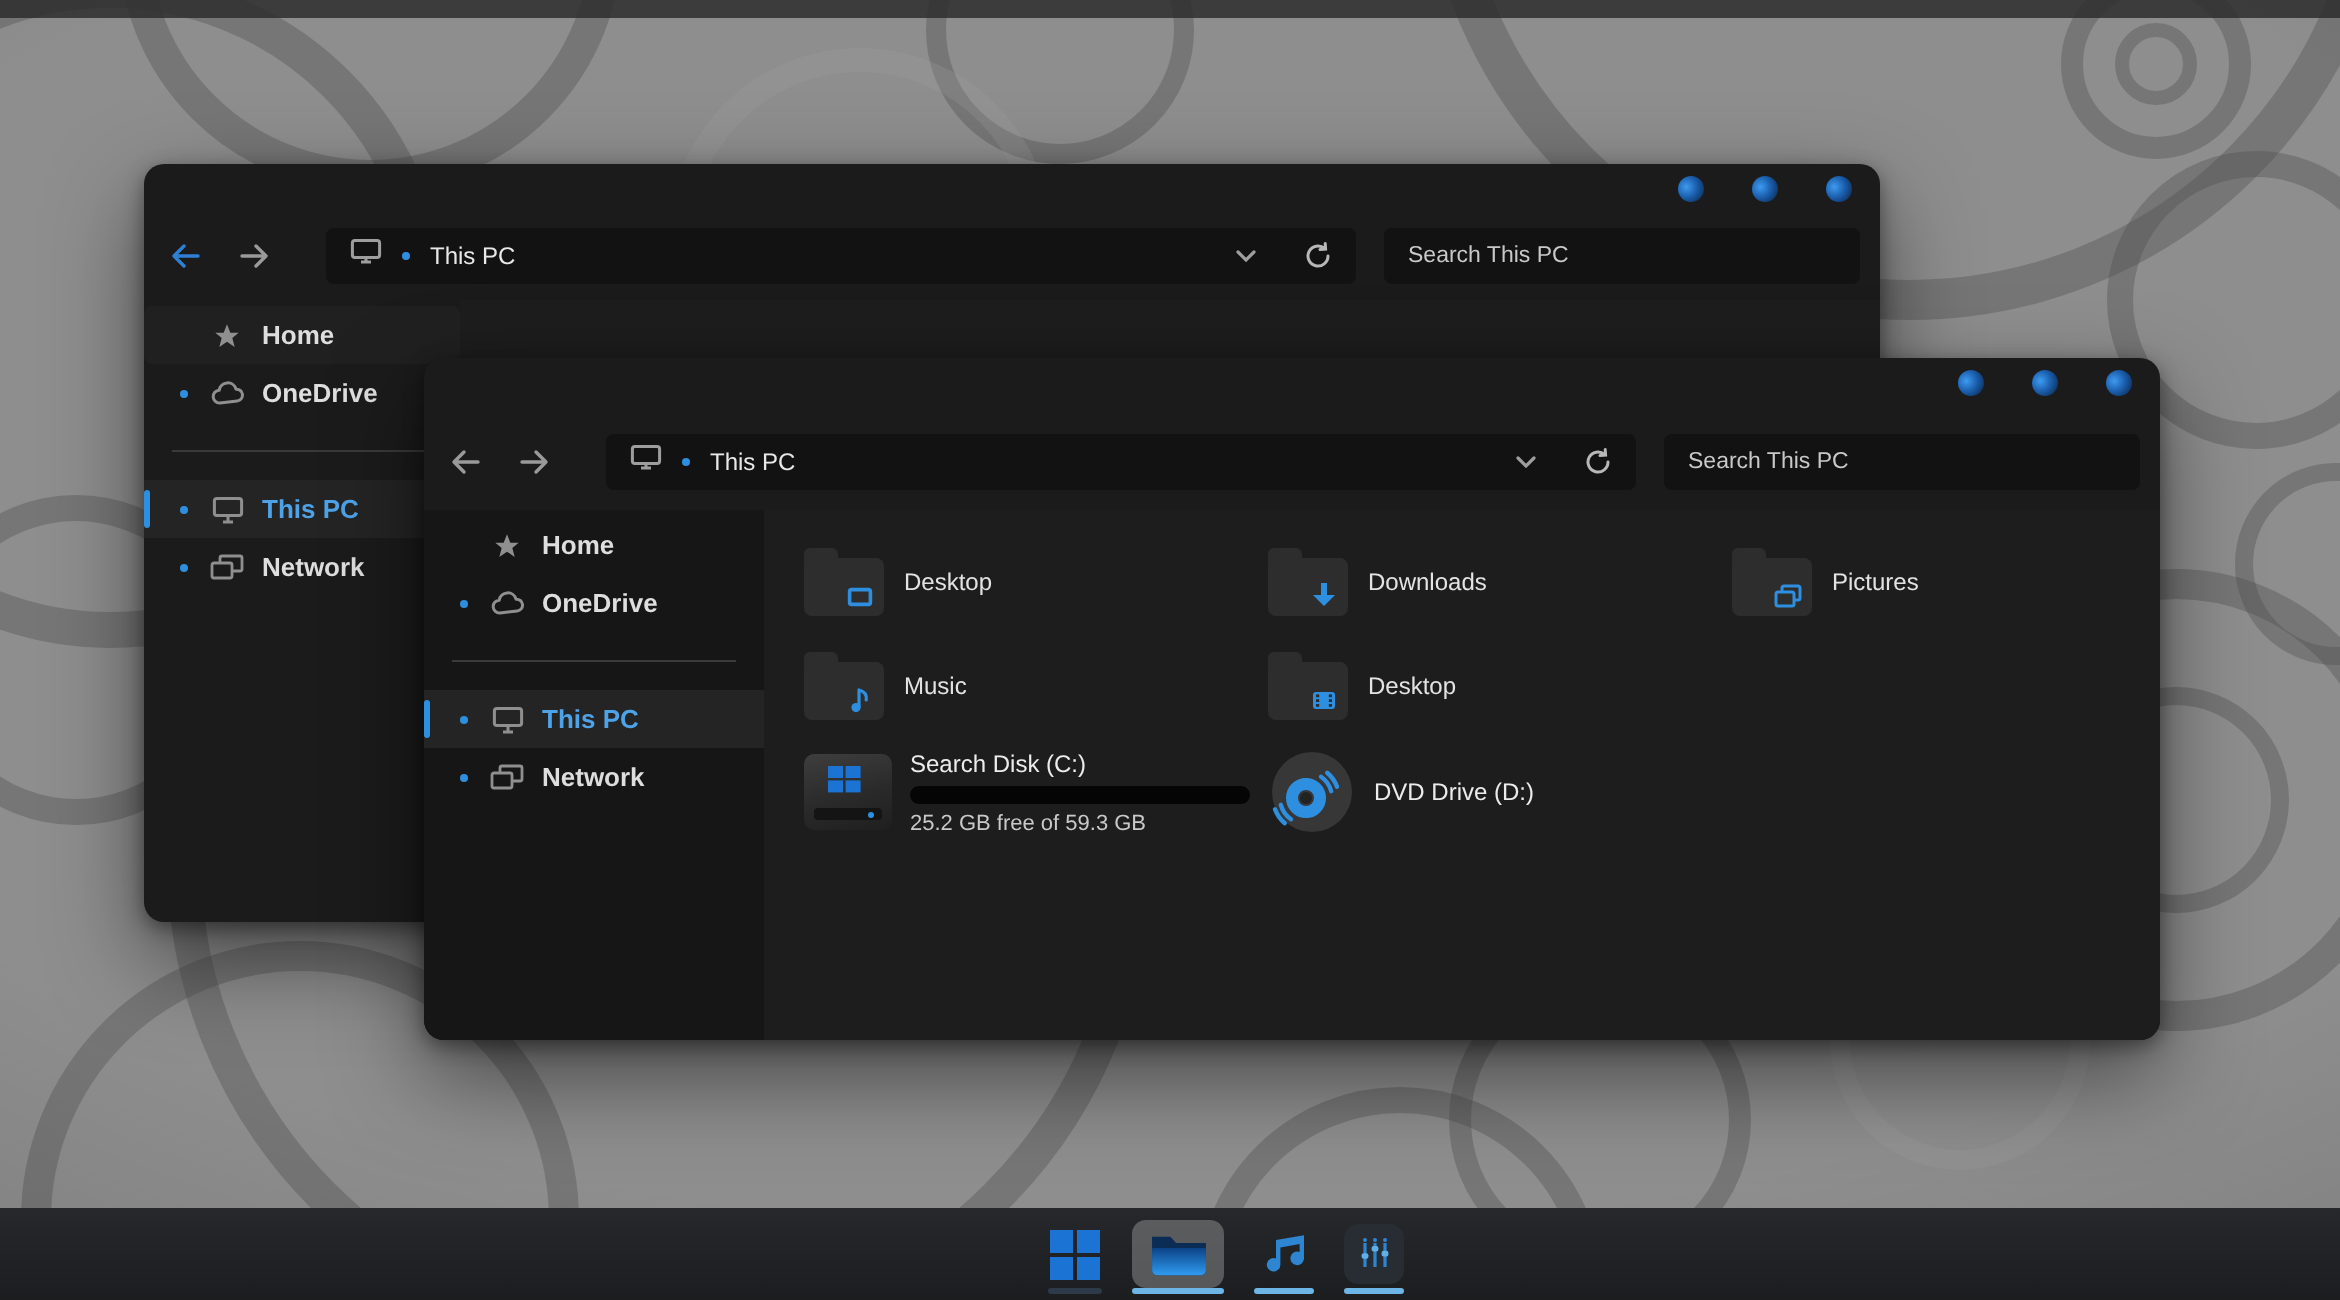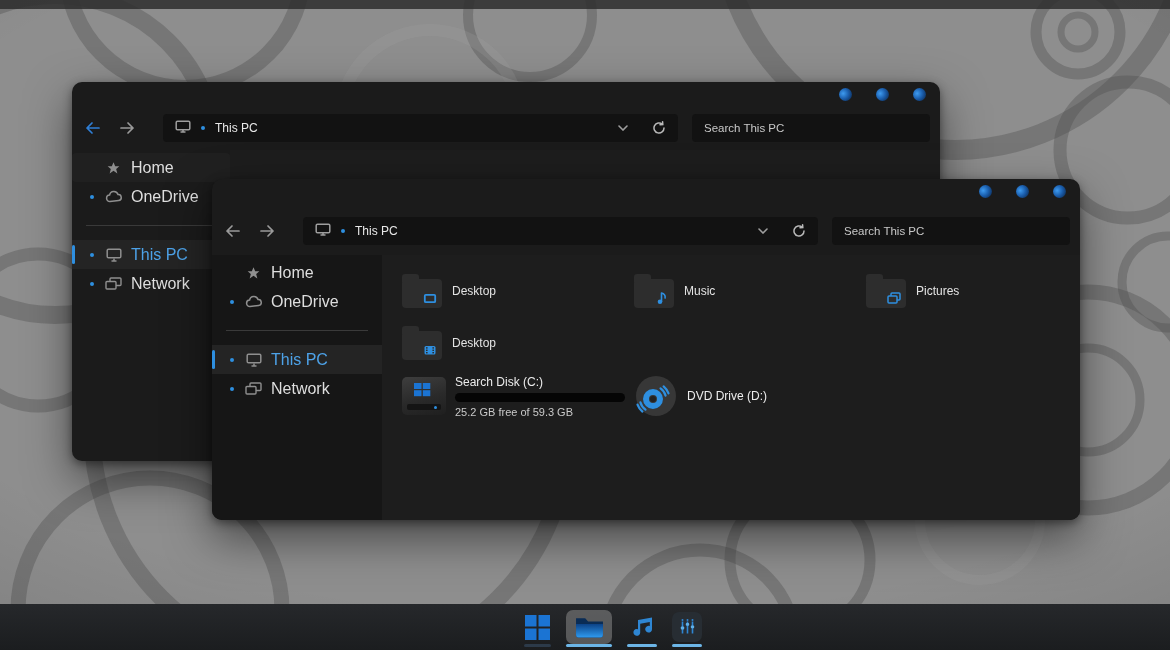--- a/index.html
+++ b/index.html
@@ -49,21 +49,21 @@
   .win-front .sidebar{top:76px;width:170px;background:#161616;}
   .srow{display:flex;align-items:center;height:29px;position:relative;padding-left:18px;cursor:default;}
   .srow.hl{background:#202020;border-radius:4px;}
   .srow.selected{background:#242424;}
   .srow.selected::before{content:'';position:absolute;left:0;top:5px;bottom:5px;width:3px;border-radius:2px;
     background:var(--accent);}
   .sdot{width:4px;height:4px;border-radius:50%;background:var(--accent);margin-right:10px;flex:none;}
   .sdot.hidden{visibility:hidden;}
   .sicon{width:19px;margin-right:8px;display:flex;justify-content:center;color:#8f8f8f;flex:none;}
   .sicon svg path,.sicon svg rect{stroke:#8f8f8f;}
-  .slabel{font-size:16px;color:#dedede;white-space:nowrap;}
+  .slabel{font-size:13px;color:#dedede;white-space:nowrap;font-weight:bold;}
   .srow.selected .slabel{color:var(--accent-text);}
   .sdivider{height:1px;background:#3a3a3a;margin:14px 14px;}
   
   .content{position:absolute;right:0;bottom:0;background:#1d1d1d;border-radius:0 0 10px 0;}
   .win-back .content{left:158px;top:68px;}
   .win-front .content{left:170px;top:76px;}
   .tiles{position:absolute;left:20px;top:10px;display:grid;grid-template-columns:232px 232px 232px;grid-auto-rows:52px;}
   .tile{display:flex;align-items:center;gap:10px;cursor:default;}
   .folder{width:40px;height:29px;position:relative;background:#2d2d2d;border-radius:4px;margin-top:5px;flex:none;}
   .folder::before{content:'';position:absolute;top:-5px;left:0;width:17px;height:8px;background:#2d2d2d;
@@ -269,34 +269,42 @@
         <span class="folder">
           <svg class="glyph" width="16" height="16" viewBox="0 0 16 16">
               <rect x="2.8" y="4.8" width="10.4" height="7.4" rx="1" fill="none" stroke="currentColor" stroke-width="1.8"></rect>
             </svg>
         </span>
         <span class="tile-label">Desktop</span>
       </div>
       <div class="tile">
         <span class="folder">
           <svg class="glyph" width="16" height="16" viewBox="0 0 16 16">
-              <path d="M7.5 3 v8.5 M7.5 3 c3 .8 4 2.6 3.6 5" stroke="currentColor" stroke-width="1.6" fill="none" stroke-linecap="round"></path>
-              <circle cx="6" cy="11.8" r="2.3" fill="currentColor"></circle>
+              <path d="M6.5 1.5 H9.5 V7.5 H13.5 L8 13 L2.5 7.5 H6.5 Z" fill="currentColor"></path>
             </svg>
         </span>
-        <span class="tile-label">Music</span>
+        <span class="tile-label">Downloads</span>
       </div>
       <div class="tile">
         <span class="folder">
           <svg class="glyph" width="16" height="16" viewBox="0 0 16 16">
               <rect x="5" y="3" width="9" height="7" rx="1" fill="none" stroke="currentColor" stroke-width="1.5"></rect>
               <rect x="2" y="6" width="9" height="7" rx="1" fill="#2d2d2d" stroke="currentColor" stroke-width="1.5"></rect>
             </svg>
         </span>
         <span class="tile-label">Pictures</span>
+      </div>
+      <div class="tile">
+        <span class="folder">
+          <svg class="glyph" width="16" height="16" viewBox="0 0 16 16">
+              <path d="M7.5 3 v8.5 M7.5 3 c3 .8 4 2.6 3.6 5" stroke="currentColor" stroke-width="1.6" fill="none" stroke-linecap="round"></path>
+              <circle cx="6" cy="11.8" r="2.3" fill="currentColor"></circle>
+            </svg>
+        </span>
+        <span class="tile-label">Music</span>
       </div>
       <div class="tile">
         <span class="folder">
           <svg class="glyph" width="16" height="16" viewBox="0 0 16 16">
               <rect x="2.5" y="4" width="11" height="8.5" rx="1.5" fill="currentColor"></rect>
               <g fill="#2d2d2d">
                 <rect x="4" y="5.2" width="1.6" height="1.4"></rect>
                 <rect x="4" y="7.6" width="1.6" height="1.4"></rect>
                 <rect x="4" y="10" width="1.6" height="1.4"></rect>
                 <rect x="10.4" y="5.2" width="1.6" height="1.4"></rect>

